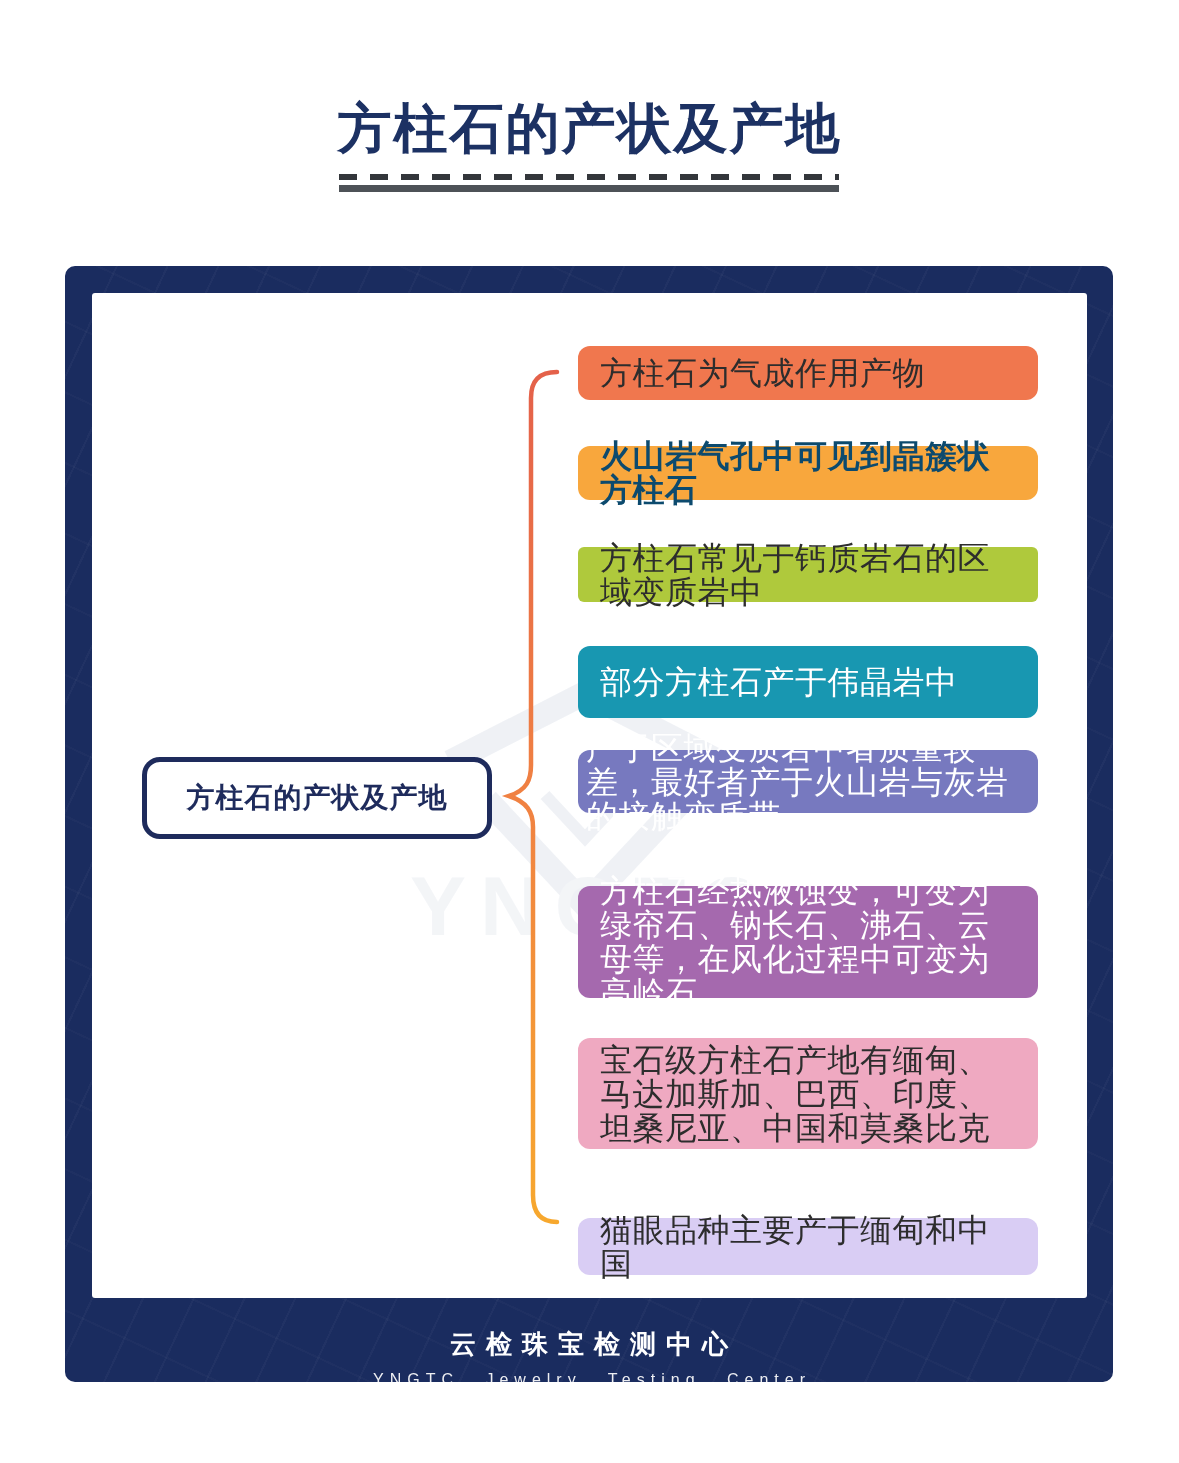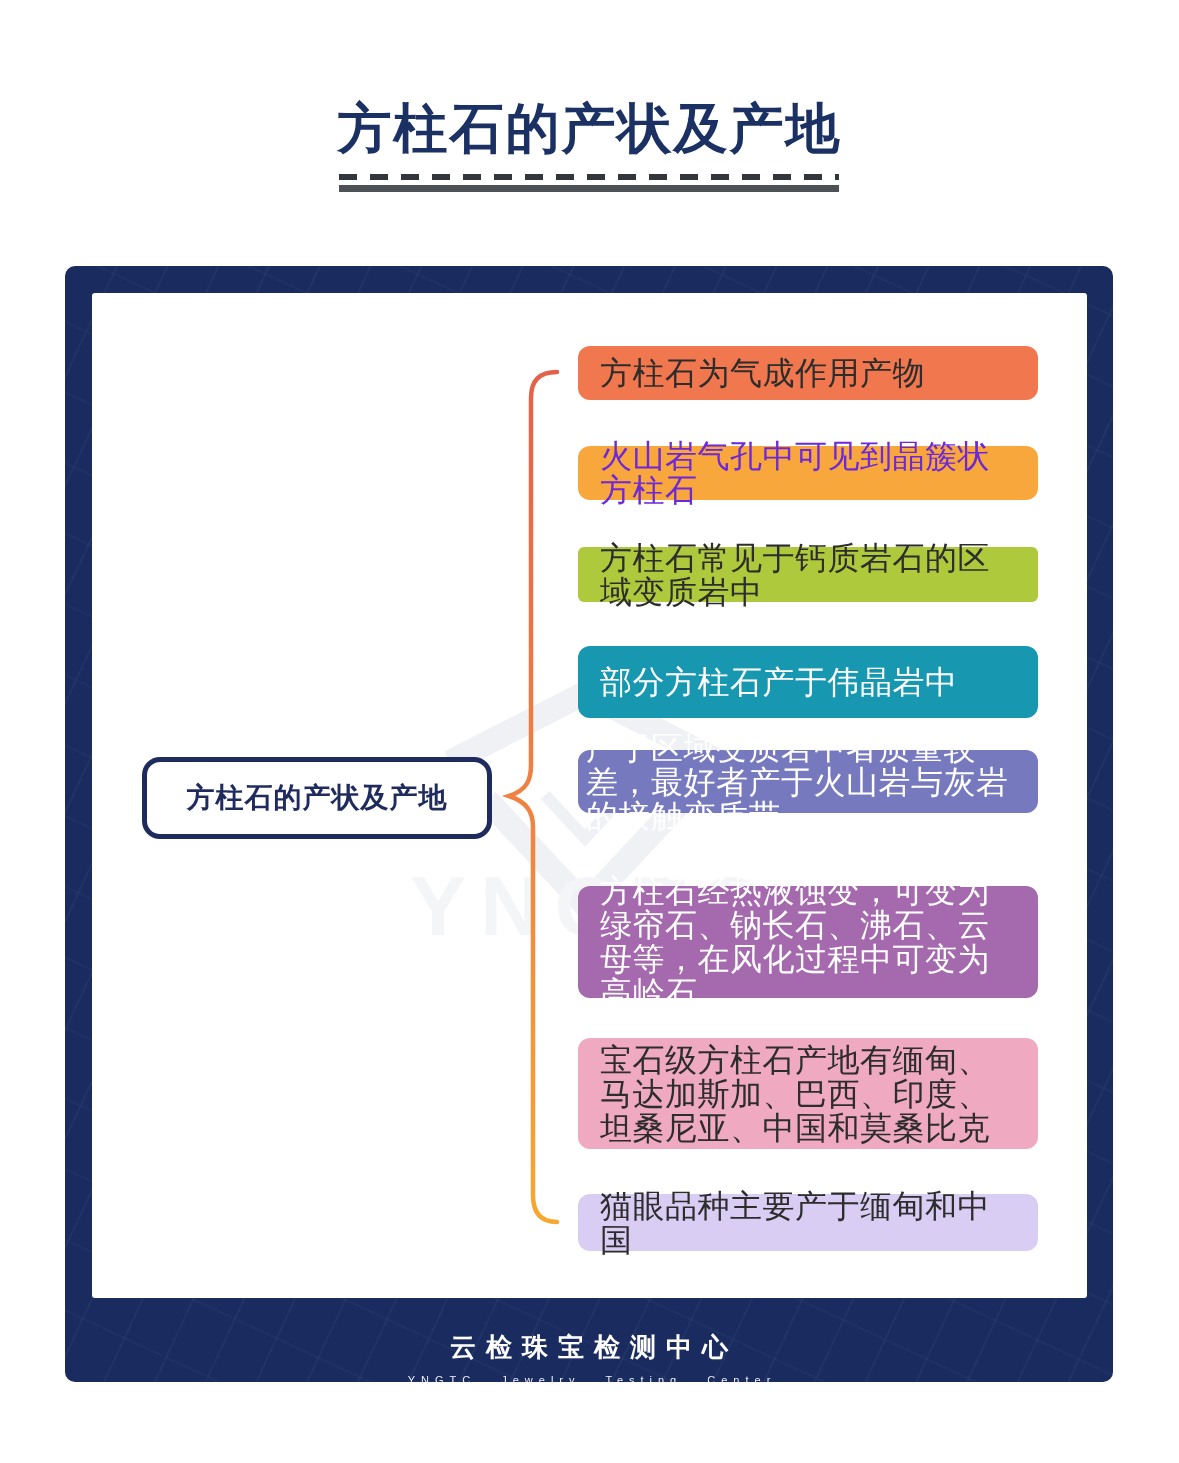--- a/index.html
+++ b/index.html
@@ -43,21 +43,21 @@
   
   .footer {
     position:absolute; left:65px; top:1298px; width:1048px; height:84px;
     display:flex; flex-direction:column; align-items:center; justify-content:center;
     color:#ffffff;
   }
   .footer-name {
     font-size:26px; font-weight:bold; letter-spacing:10px; text-indent:10px;margin-top:36px;
   }
   .footer-sub {
-    margin-top:9px; font-size:11px; letter-spacing:6px; word-spacing:16px;
+    margin-top:9px; font-size:16px; letter-spacing:6px; word-spacing:16px;
     color:rgba(255,255,255,0.92); text-indent:6px;
   }
 
   
   .watermark { position:absolute; left:410px; top:675px; opacity:0.55; }
 
   
   .brace { position:absolute; left:495px; top:360px; }
 
   
@@ -115,38 +115,38 @@
   <path d="M62 12 C43 12 36 22 36 38 L36 405 C36 420 32 430 14 436 C32 442 38 452 38 467 L38 835 C38 852 45 862 62 862" fill="none" stroke="url(#braceGrad)" stroke-width="4.5" stroke-linecap="round"></path>
 </svg>
 
 <div class="root-node">
   <span>方柱石的产状及产地</span>
 </div>
 
 <div class="branch b1" style="background-color: rgb(240, 119, 78); color: rgb(45, 45, 45);">
   <span>方柱石为气成作用产物</span>
 </div>
-<div class="branch b2" style="background-color: rgb(248, 167, 61); color: #6d28d9;">
+<div class="branch b2" style="background-color: rgb(248, 167, 61); color: #0c4a6e; font-weight: bold;">
   <span>火山岩气孔中可见到晶簇状方柱石</span>
 </div>
 <div class="branch b3" style="background-color: rgb(175, 201, 60); color: rgb(45, 45, 45); border-radius: 6px;">
   <span>方柱石常见于钙质岩石的区域变质岩中</span>
 </div>
 <div class="branch b4" style="background-color: rgb(24, 151, 177); color: rgb(255, 255, 255);">
   <span>部分方柱石产于伟晶岩中</span>
 </div>
 <div class="branch b5" style="background-color: rgb(119, 121, 191); color: rgb(255, 255, 255);">
   <span>产于区域变质岩中者质量较差，最好者产于火山岩与灰岩的接触变质带</span>
 </div>
 <div class="branch b6" style="background-color: rgb(165, 105, 174); color: rgb(255, 255, 255);">
   <span>方柱石经热液蚀变，可变为绿帘石、钠长石、沸石、云母等，在风化过程中可变为高岭石</span>
 </div>
 <div class="branch b7" style="background-color: rgb(239, 169, 193); color: rgb(45, 45, 45);">
   <span>宝石级方柱石产地有缅甸、马达加斯加、巴西、印度、坦桑尼亚、中国和莫桑比克</span>
 </div>
-<div class="branch b8" style="background-color: rgb(217, 205, 244); color: rgb(45, 45, 45);">
+<div class="branch b8" style="background-color: rgb(217, 205, 244); color: rgb(45, 45, 45); margin-top: 24px;">
   <span>猫眼品种主要产于缅甸和中国</span>
 </div>
 
 <div class="footer">
   <div class="footer-name">云检珠宝检测中心</div>
   <div class="footer-sub">YNGTC Jewelry Testing Center</div>
 </div>
 
 </body></html>

